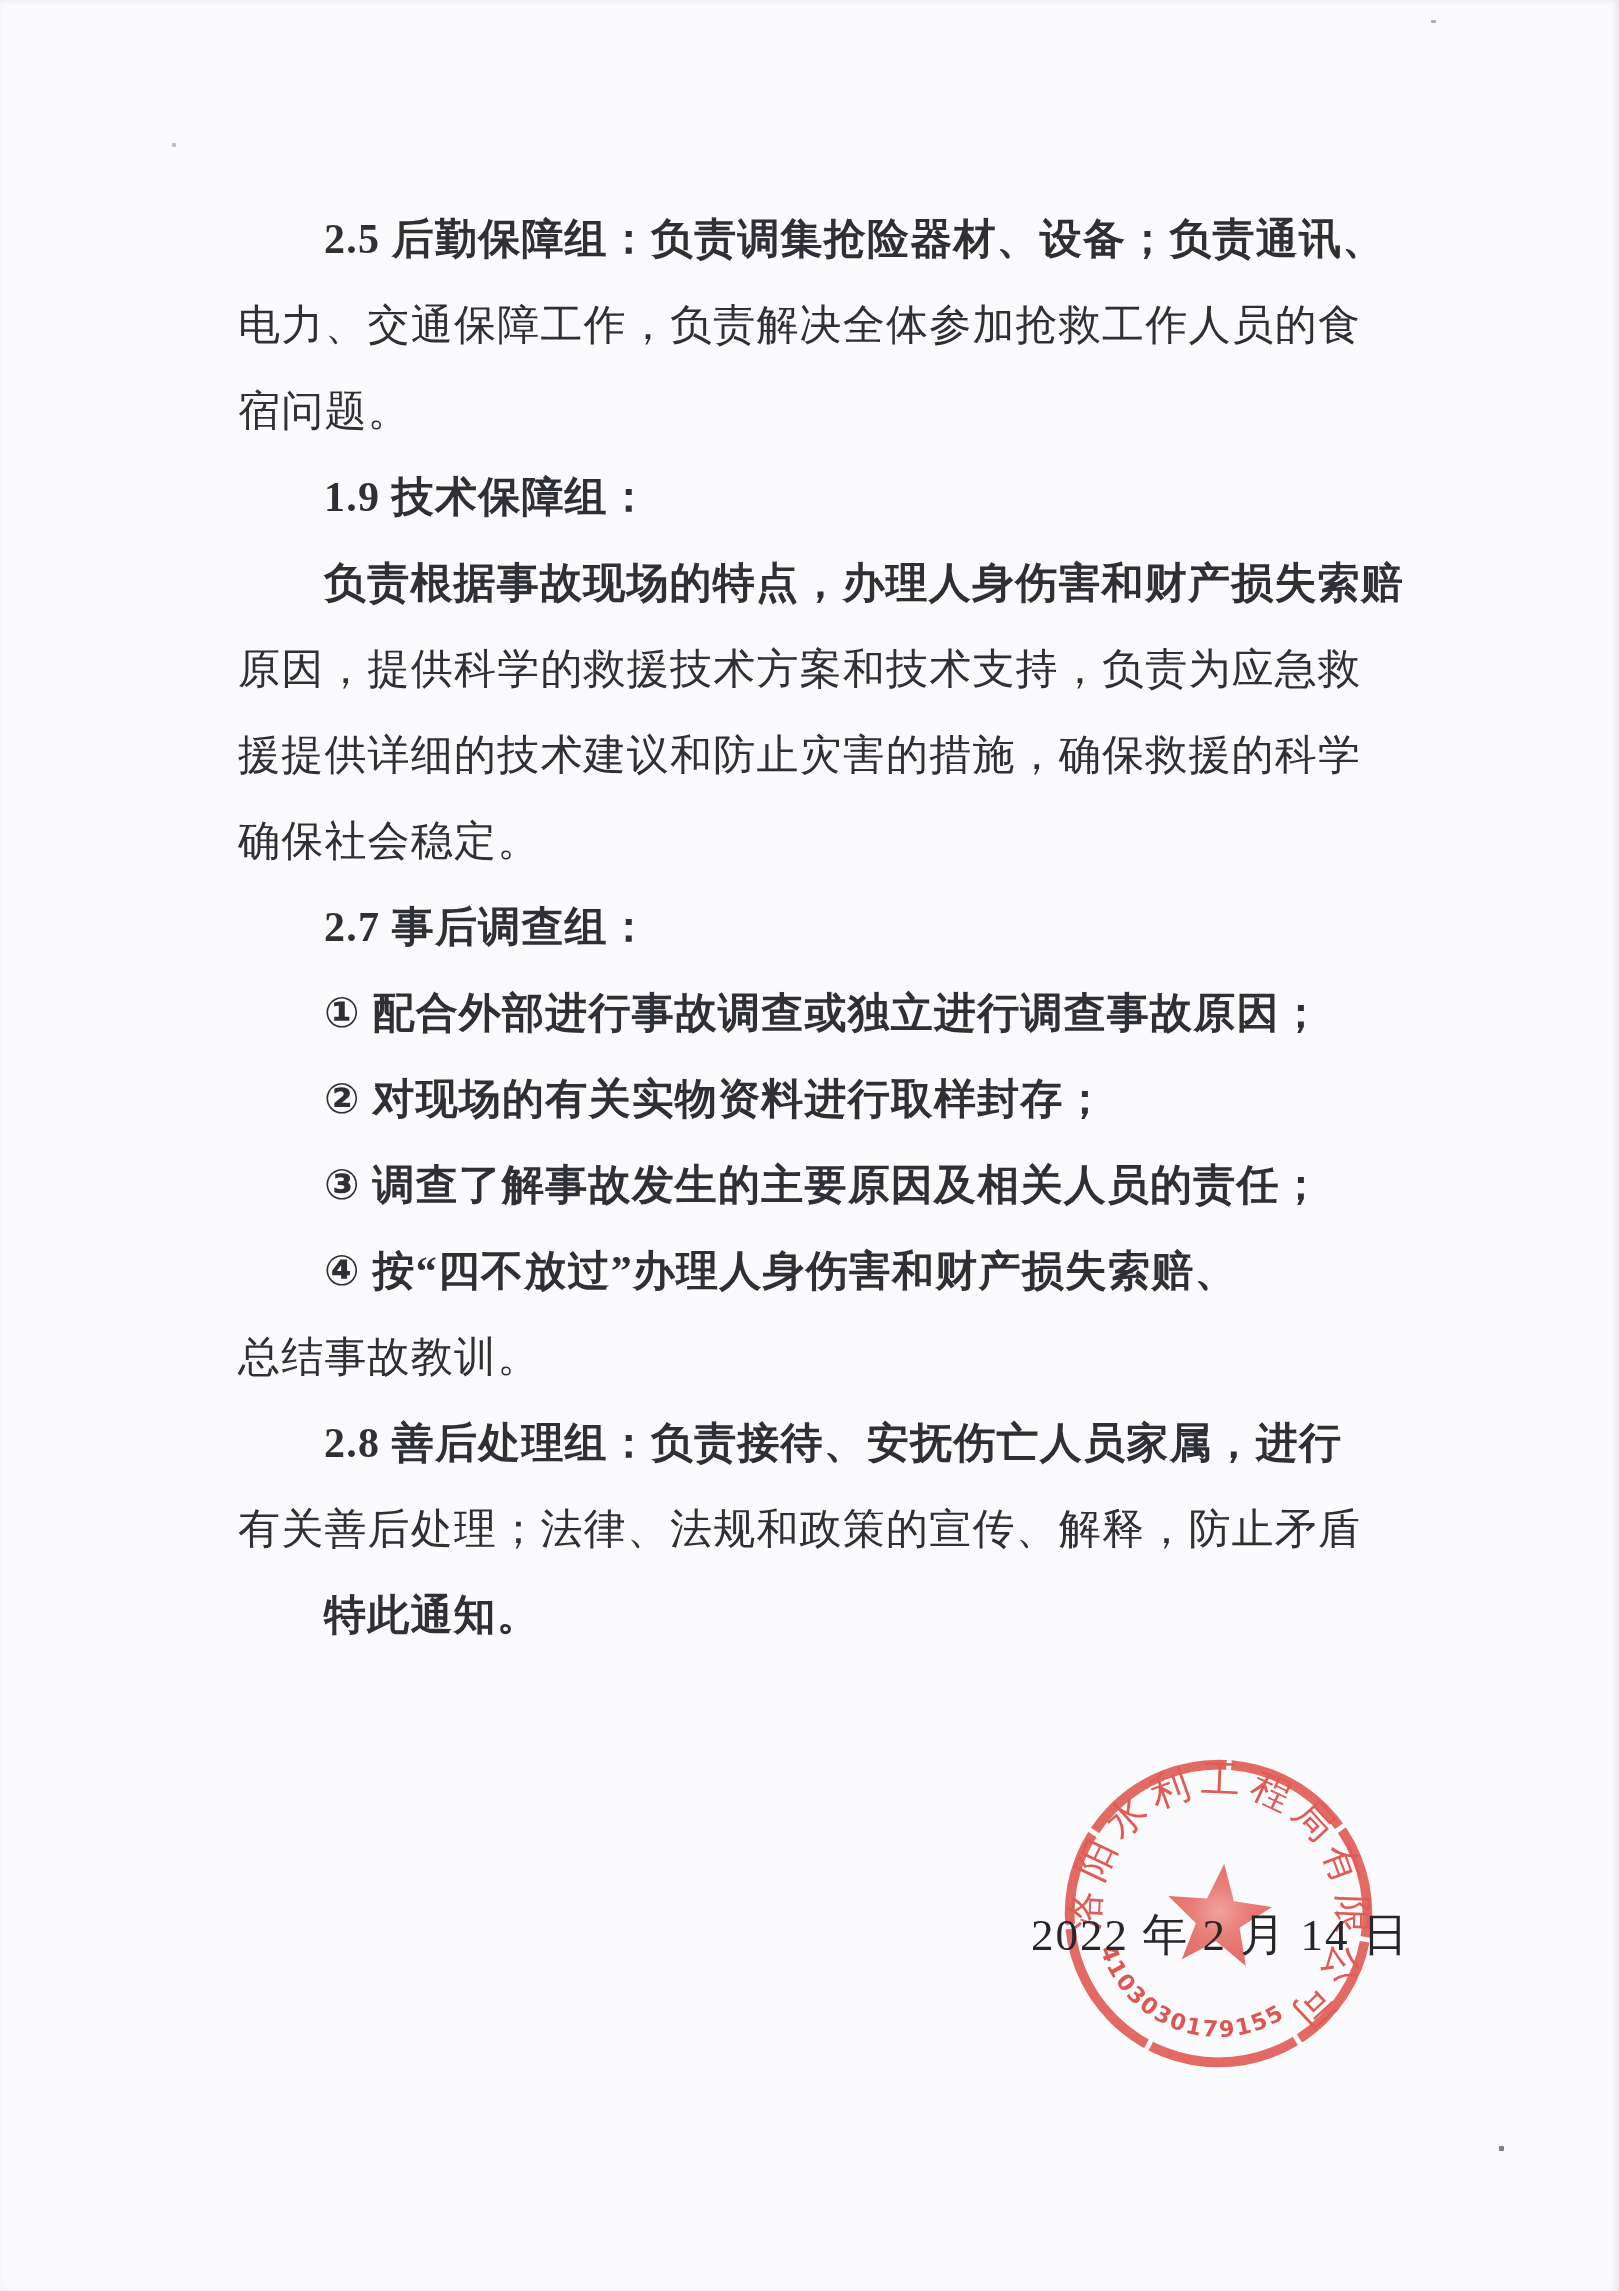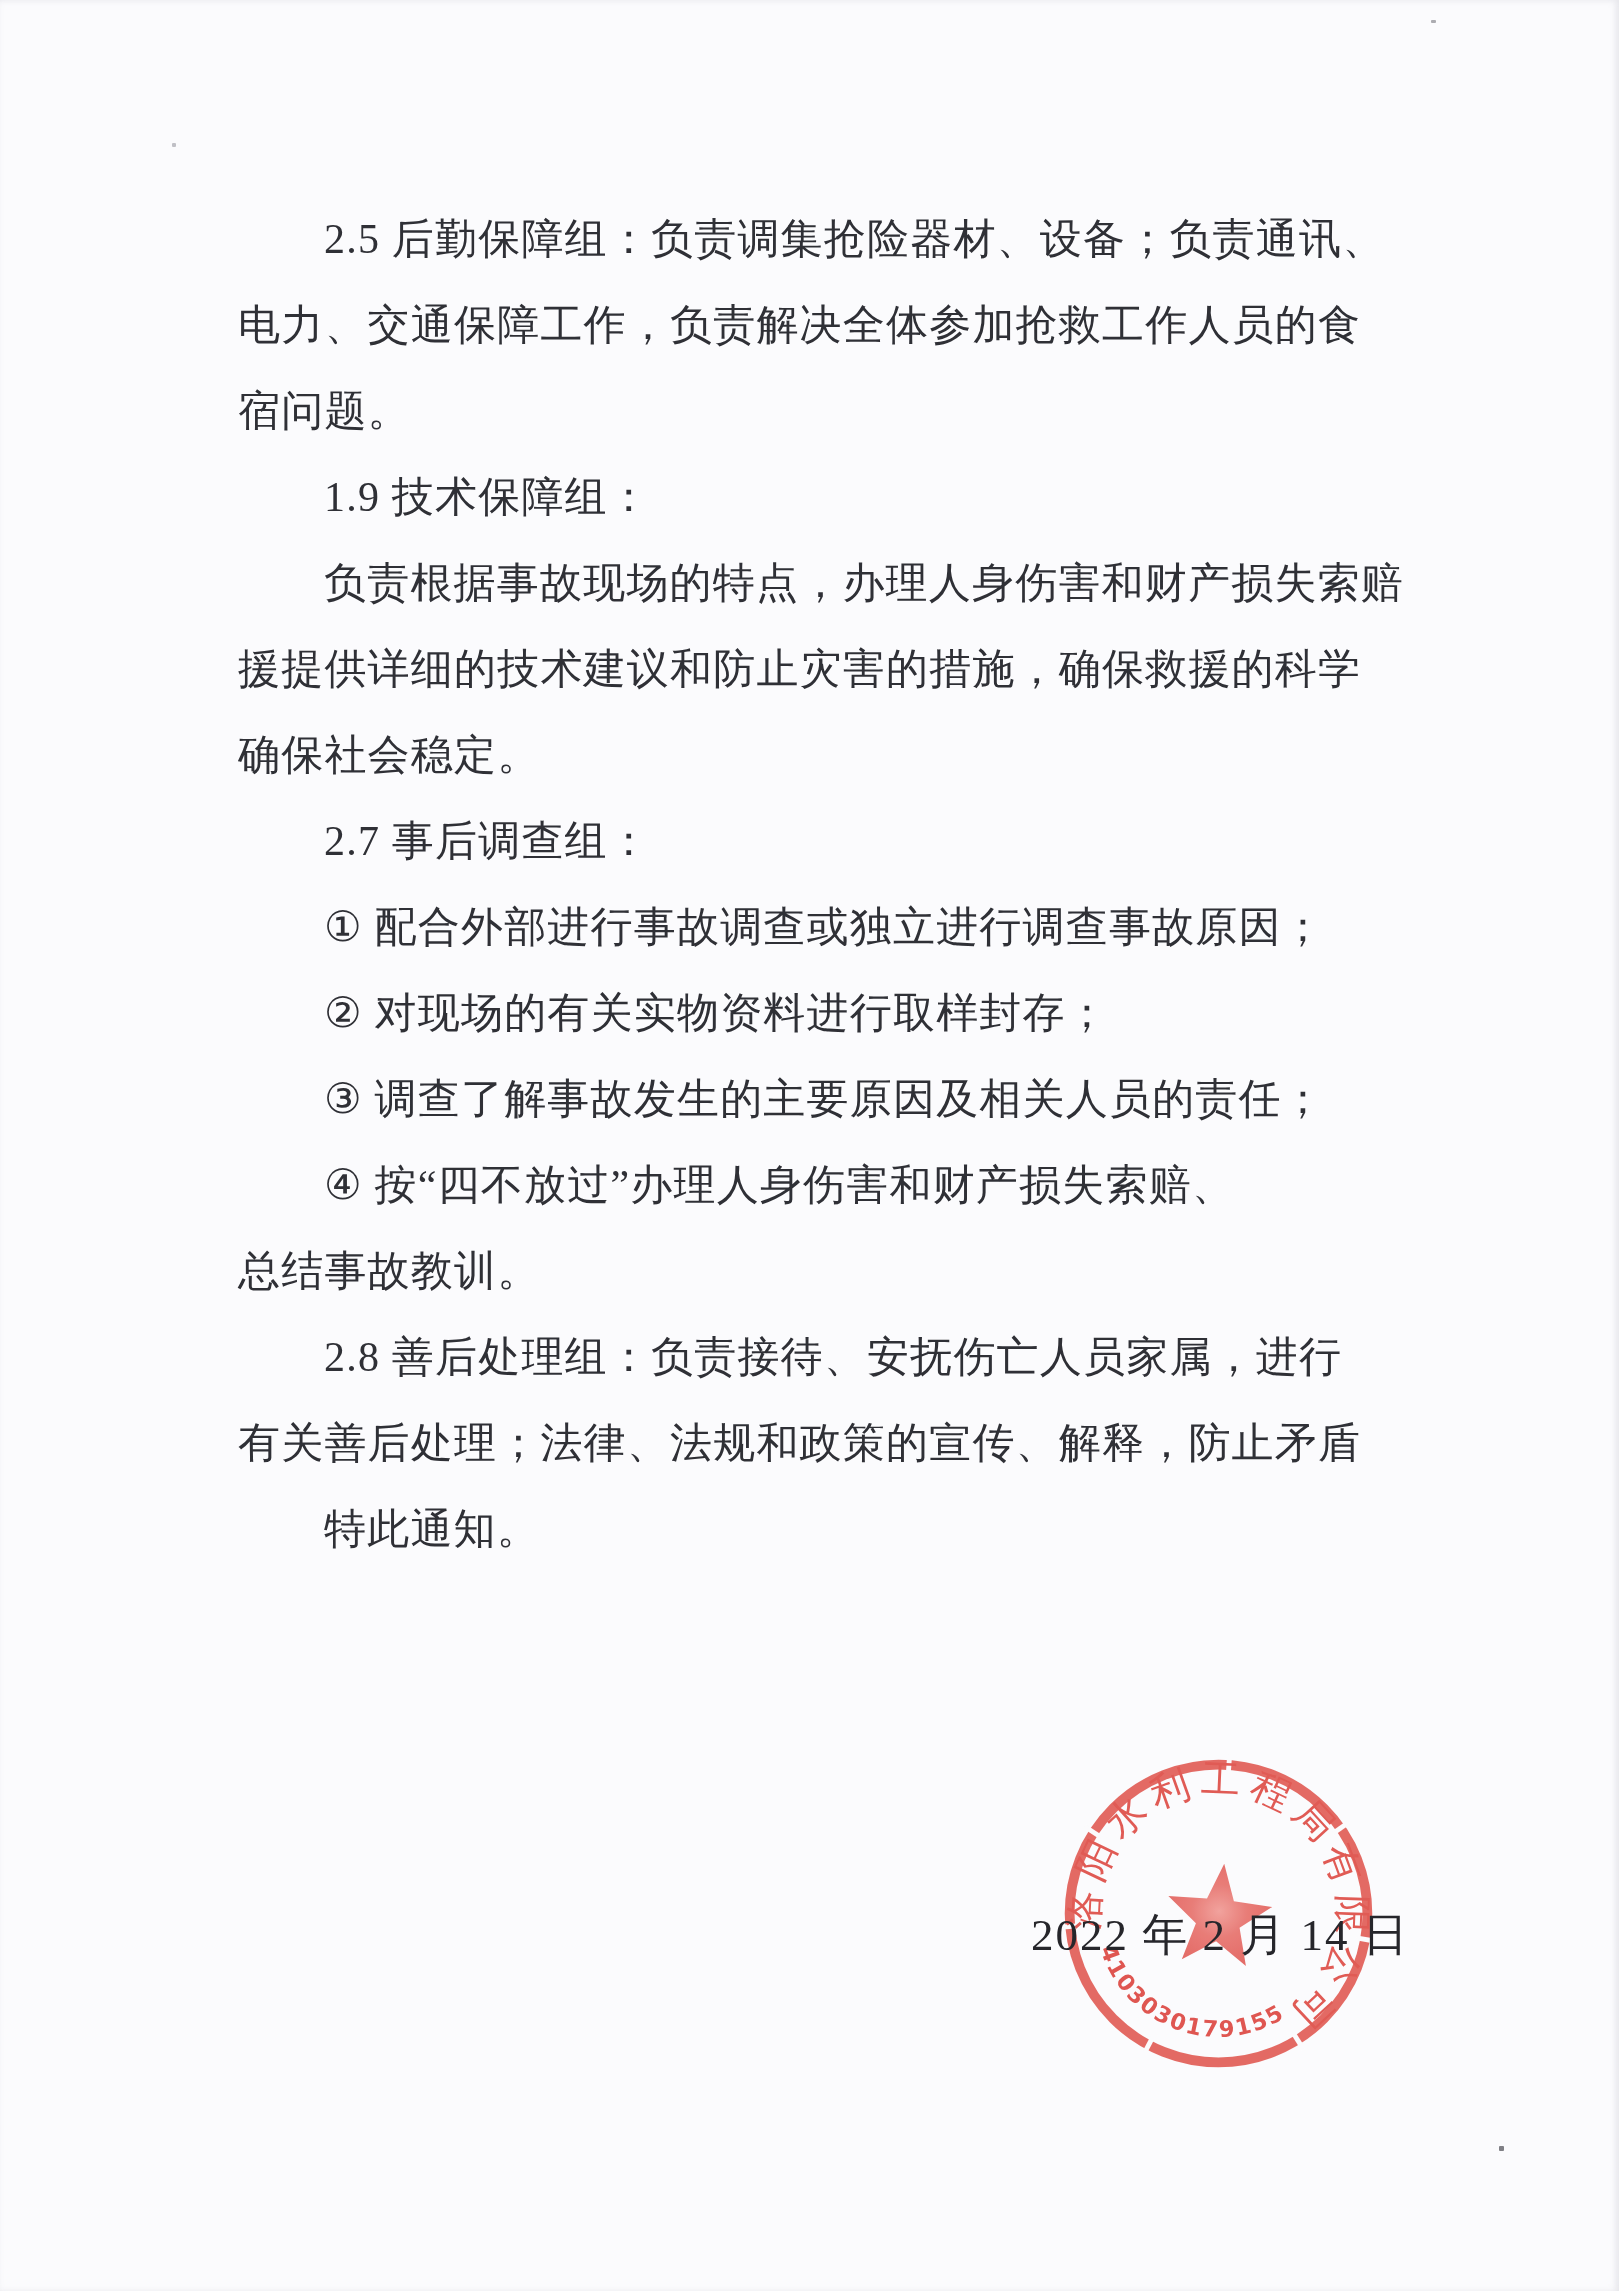--- a/index.html
+++ b/index.html
@@ -14,21 +14,21 @@
   .text-block{
     position:absolute;
     left:238px;top:196px;
     width:1129px;
     color:#2f3036;
     font-size:42px;
     line-height:86px;
     letter-spacing:1.2px;
   }
   .ln{white-space:nowrap;height:86px;}
-  .ind{padding-left:86px;}
+  .ind{padding-left:86px;font-weight:bold;}
   .date-line{
     position:absolute;
     left:1031px;top:1905px;
     font-size:45px;
     letter-spacing:2px;
     color:#26262b;
     white-space:nowrap;
     z-index:5;
   }
   .stamp{
@@ -47,20 +47,21 @@
 <body>
 
 <div class="page">
 
   <div class="text-block">
     <div class="ln ind">2.5 后勤保障组：负责调集抢险器材、设备；负责通讯、</div>
     <div class="ln">电力、交通保障工作，负责解决全体参加抢救工作人员的食</div>
     <div class="ln">宿问题。</div>
     <div class="ln ind">1.9 技术保障组：</div>
     <div class="ln ind">负责根据事故现场的特点，办理人身伤害和财产损失索赔</div>
+    <div class="ln">原因，提供科学的救援技术方案和技术支持，负责为应急救</div>
     <div class="ln">援提供详细的技术建议和防止灾害的措施，确保救援的科学</div>
     <div class="ln">确保社会稳定。</div>
     <div class="ln ind">2.7 事后调查组：</div>
     <div class="ln ind">① 配合外部进行事故调查或独立进行调查事故原因；</div>
     <div class="ln ind">② 对现场的有关实物资料进行取样封存；</div>
     <div class="ln ind">③ 调查了解事故发生的主要原因及相关人员的责任；</div>
     <div class="ln ind">④ 按“四不放过”办理人身伤害和财产损失索赔、</div>
     <div class="ln">总结事故教训。</div>
     <div class="ln ind">2.8 善后处理组：负责接待、安抚伤亡人员家属，进行</div>
     <div class="ln">有关善后处理；法律、法规和政策的宣传、解释，防止矛盾</div>

